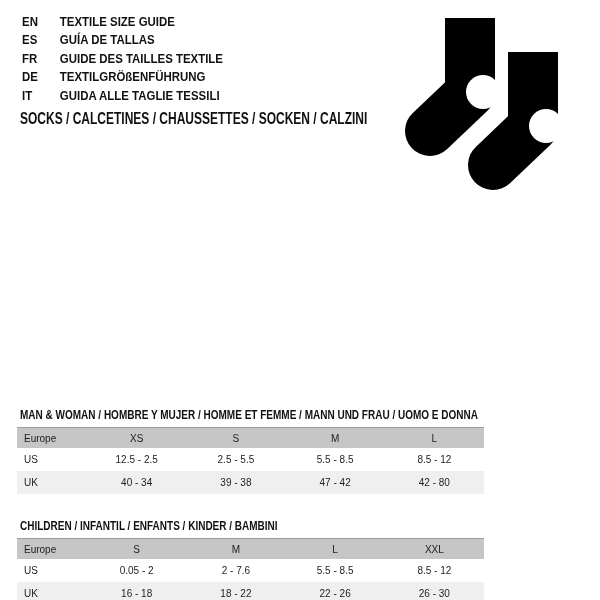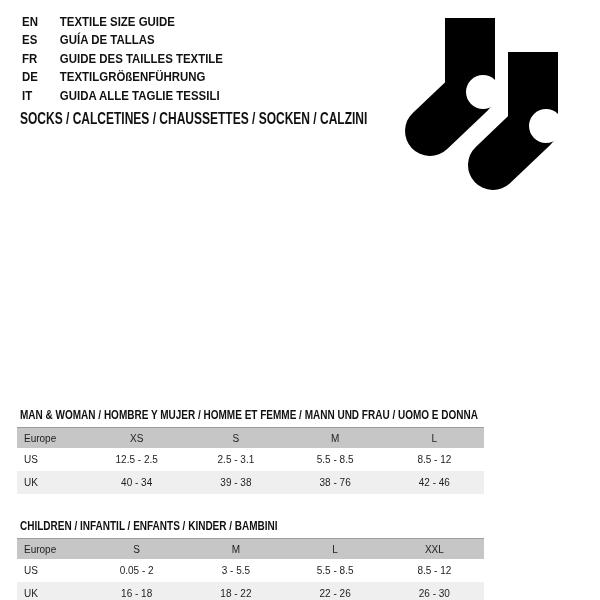--- a/index.html
+++ b/index.html
@@ -110,30 +110,30 @@
               <th>XS</th>
               <th>S</th>
               <th>M</th>
               <th>L</th>
             </tr>
           </thead>
           <tbody>
             <tr>
               <td>US</td>
               <td>12.5 - 2.5</td>
-              <td>2.5 - 3.1</td>
+              <td>2.5 - 5.5</td>
               <td>5.5 - 8.5</td>
               <td>8.5 - 12</td>
             </tr>
             <tr>
               <td>UK</td>
               <td>40 - 34</td>
               <td>39 - 38</td>
-              <td>38 - 76</td>
-              <td>42 - 46</td>
+              <td>47 - 42</td>
+              <td>42 - 80</td>
             </tr>
           </tbody>
         </table>
       </section>
       <section class="table-block">
         <div class="table-title">CHILDREN / INFANTIL / ENFANTS / KINDER / BAMBINI</div>
         <table class="size-table">
           <colgroup>
             <col style="width: 15%;">
             <col style="width: 21.25%;">
@@ -147,21 +147,21 @@
               <th>S</th>
               <th>M</th>
               <th>L</th>
               <th>XXL</th>
             </tr>
           </thead>
           <tbody>
             <tr>
               <td>US</td>
               <td>0.05 - 2</td>
-              <td>3 - 5.5</td>
+              <td>2 - 7.6</td>
               <td>5.5 - 8.5</td>
               <td>8.5 - 12</td>
             </tr>
             <tr>
               <td>UK</td>
               <td>16 - 18</td>
               <td>18 - 22</td>
               <td>22 - 26</td>
               <td>26 - 30</td>
             </tr>

